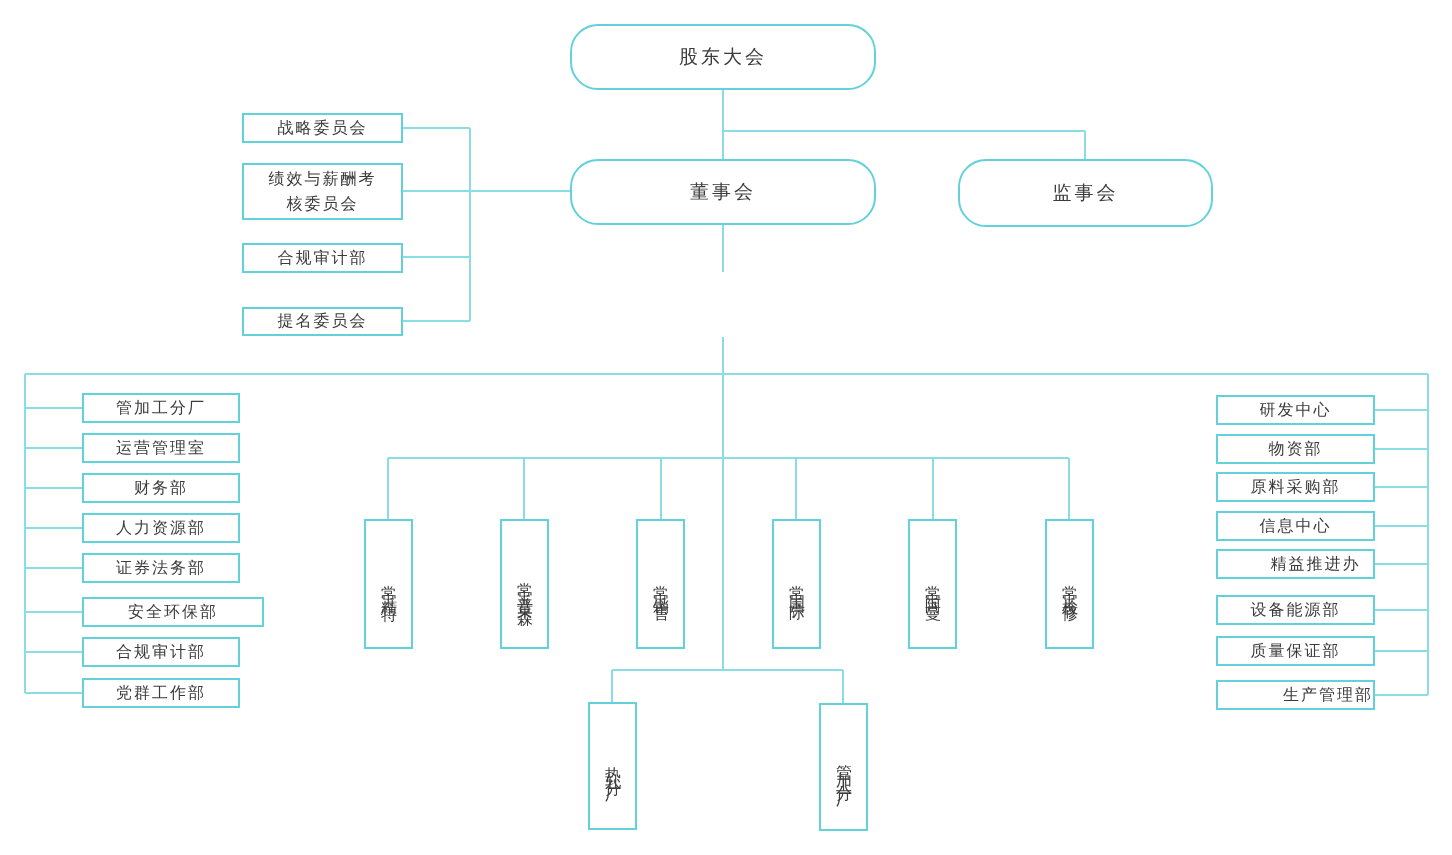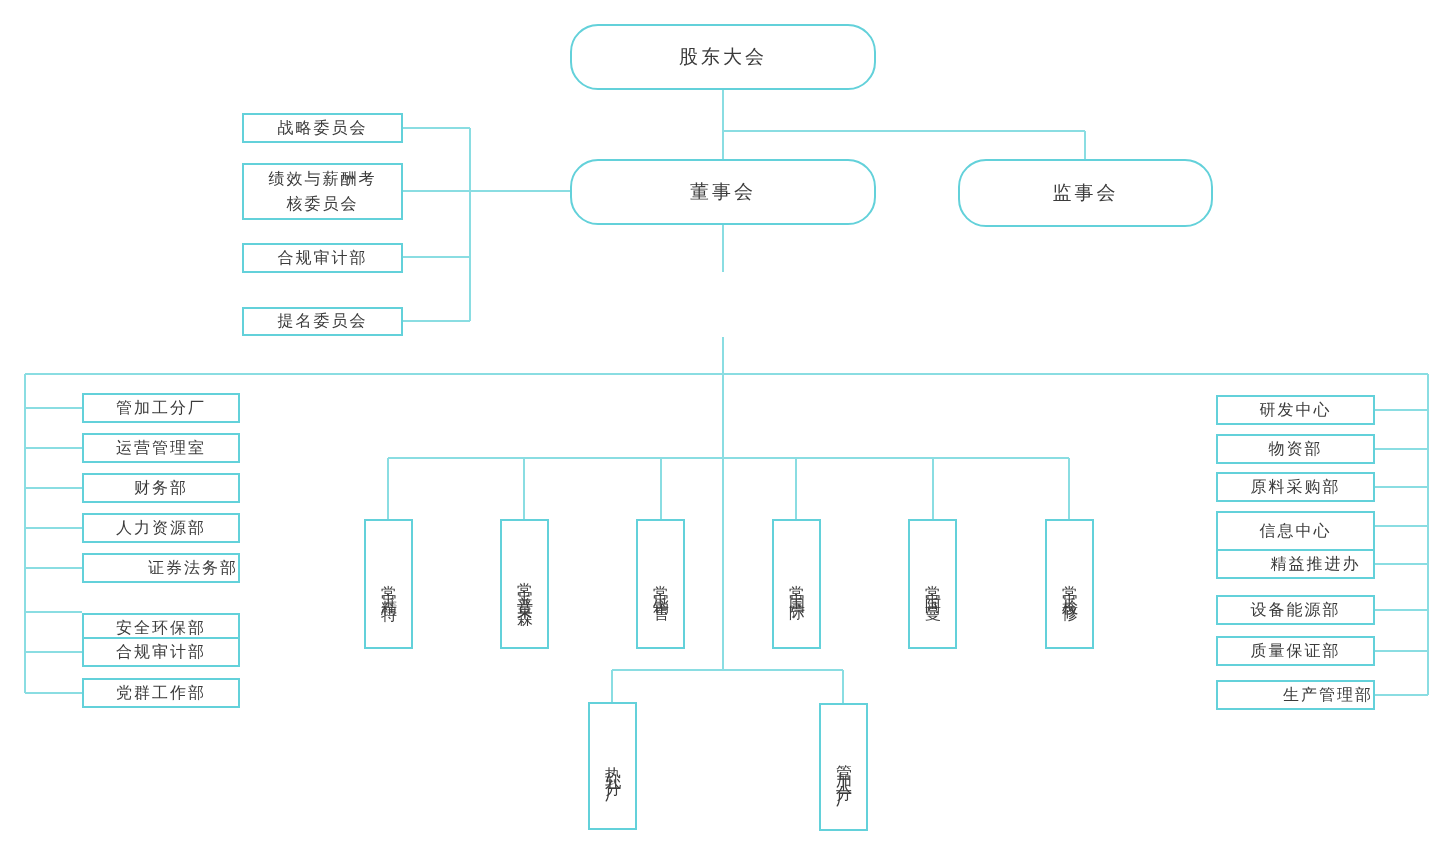--- a/index.html
+++ b/index.html
@@ -144,43 +144,43 @@
   </div>
   <div class="node node-sans" style="left:82px; top:433px; width:158px; height:30px;">
     <span>运营管理室</span>
   </div>
   <div class="node node-sans" style="left:82px; top:473px; width:158px; height:30px;">
     <span>财务部</span>
   </div>
   <div class="node node-sans" style="left:82px; top:513px; width:158px; height:30px;">
     <span>人力资源部</span>
   </div>
-  <div class="node node-sans" style="left:82px; top:553px; width:158px; height:30px;justify-content:flex-end;">
+  <div class="node node-sans" style="left:82px; top:553px; width:158px; height:30px;">
     <span>证券法务部</span>
   </div>
-  <div class="node node-sans" style="left:82px; top:613px; width:158px; height:30px;justify-content:center;">
+  <div class="node node-sans" style="left:82px; top:597px; width:182px; height:30px;justify-content:center;">
     <span>安全环保部</span>
   </div>
   <div class="node node-sans" style="left:82px; top:637px; width:158px; height:30px;">
     <span>合规审计部</span>
   </div>
   <div class="node node-sans" style="left:82px; top:678px; width:158px; height:30px;">
     <span>党群工作部</span>
   </div>
 
   <div class="node node-sans" style="left:1216px; top:395px; width:159px; height:30px;">
     <span>研发中心</span>
   </div>
   <div class="node node-sans" style="left:1216px; top:434px; width:159px; height:30px;">
     <span>物资部</span>
   </div>
   <div class="node node-sans" style="left:1216px; top:472px; width:159px; height:30px;">
     <span>原料采购部</span>
   </div>
-  <div class="node node-sans" style="left:1216px; top:511px; width:159px; height:40px;">
+  <div class="node node-sans" style="left:1216px; top:511px; width:159px; height:30px;">
     <span>信息中心</span>
   </div>
   <div class="node node-sans" style="left:1216px; top:549px; width:159px; height:30px;padding-left:40px;">
     <span>精益推进办</span>
   </div>
   <div class="node node-sans" style="left:1216px; top:595px; width:159px; height:30px;">
     <span>设备能源部</span>
   </div>
   <div class="node node-sans" style="left:1216px; top:636px; width:159px; height:30px;">
     <span>质量保证部</span>

